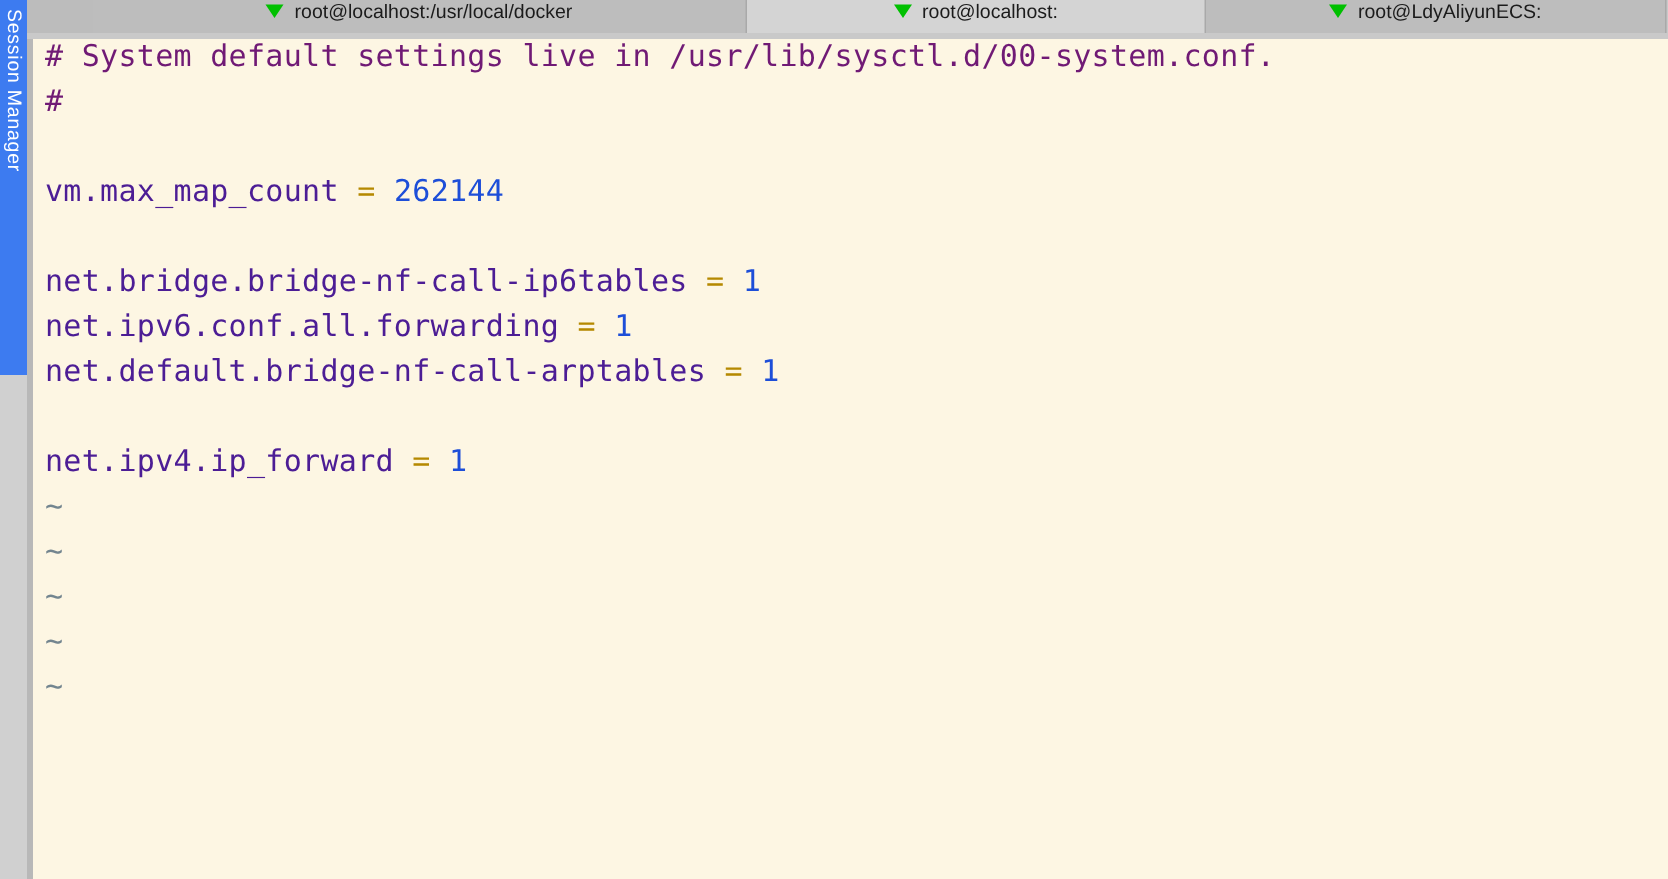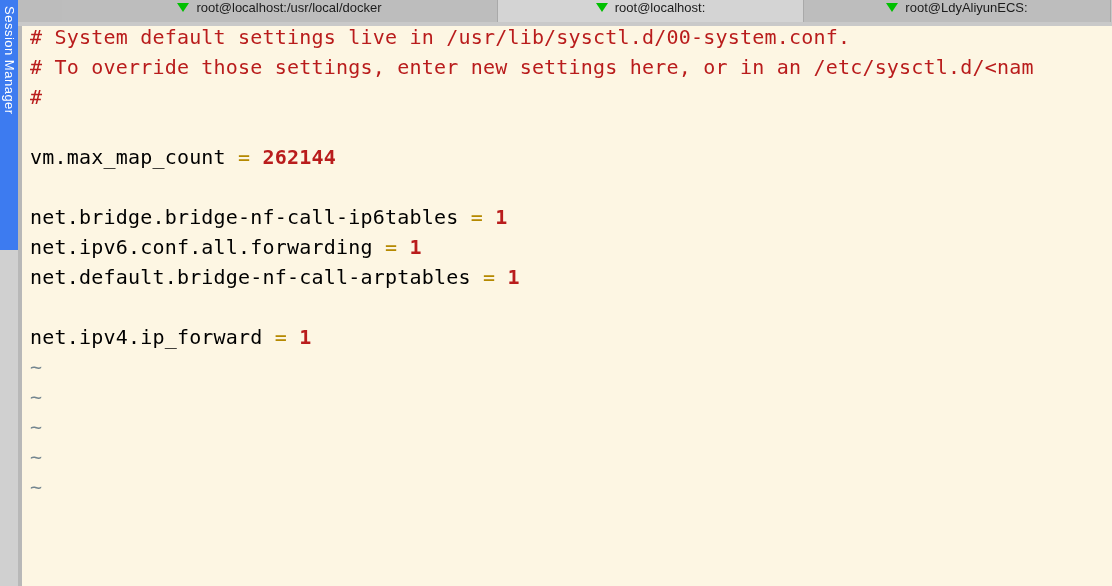--- a/index.html
+++ b/index.html
@@ -138,24 +138,24 @@
   }
   .line {
     height: 30px;
     line-height: 30px;
     font-size: 20px;
     letter-spacing: 0.2px;
     white-space: pre;
     padding-left: 8px;
     box-sizing: border-box;
   }
-  .comment { color: #b91c1c; }
-  .key     { color: #000000; }
+  .comment { color: #701a75; }
+  .key     { color: #4c1d95; }
   .eq      { color: #b58900; }
-  .num     { color: #b91c1c; font-weight: bold; }
+  .num     { color: #1d4ed8; font-weight: normal; }
   .tilde   { color: #73858f; }
   .blank   { }
 </style>
 </head>
 <body>
 
 <div id="app">
 
   <div id="tabbar-underline"></div>
 
@@ -181,21 +181,20 @@
   <div id="leftdock">
     <div id="session-tab">
       <span class="vtext">Session Manager</span>
     </div>
   </div>
   <div id="gutter"></div>
 
   <div id="terminal">
     <div id="buffer">
         <div class="line"><span class="comment"># System default settings live in /usr/lib/sysctl.d/00-system.conf.</span></div>
-        <div class="line"><span class="comment"># To override those settings, enter new settings here, or in an /etc/sysctl.d/&lt;nam</span></div>
         <div class="line"><span class="comment">#</span></div>
         <div class="line blank">&nbsp;</div>
         <div class="line"><span class="key">vm.max_map_count</span> <span class="eq">=</span> <span class="num">262144</span></div>
         <div class="line blank">&nbsp;</div>
         <div class="line"><span class="key">net.bridge.bridge-nf-call-ip6tables</span> <span class="eq">=</span> <span class="num">1</span></div>
         <div class="line"><span class="key">net.ipv6.conf.all.forwarding</span> <span class="eq">=</span> <span class="num">1</span></div>
         <div class="line"><span class="key">net.default.bridge-nf-call-arptables</span> <span class="eq">=</span> <span class="num">1</span></div>
         <div class="line blank">&nbsp;</div>
         <div class="line"><span class="key">net.ipv4.ip_forward</span> <span class="eq">=</span> <span class="num">1</span></div>
         <div class="line"><span class="tilde">~</span></div>

